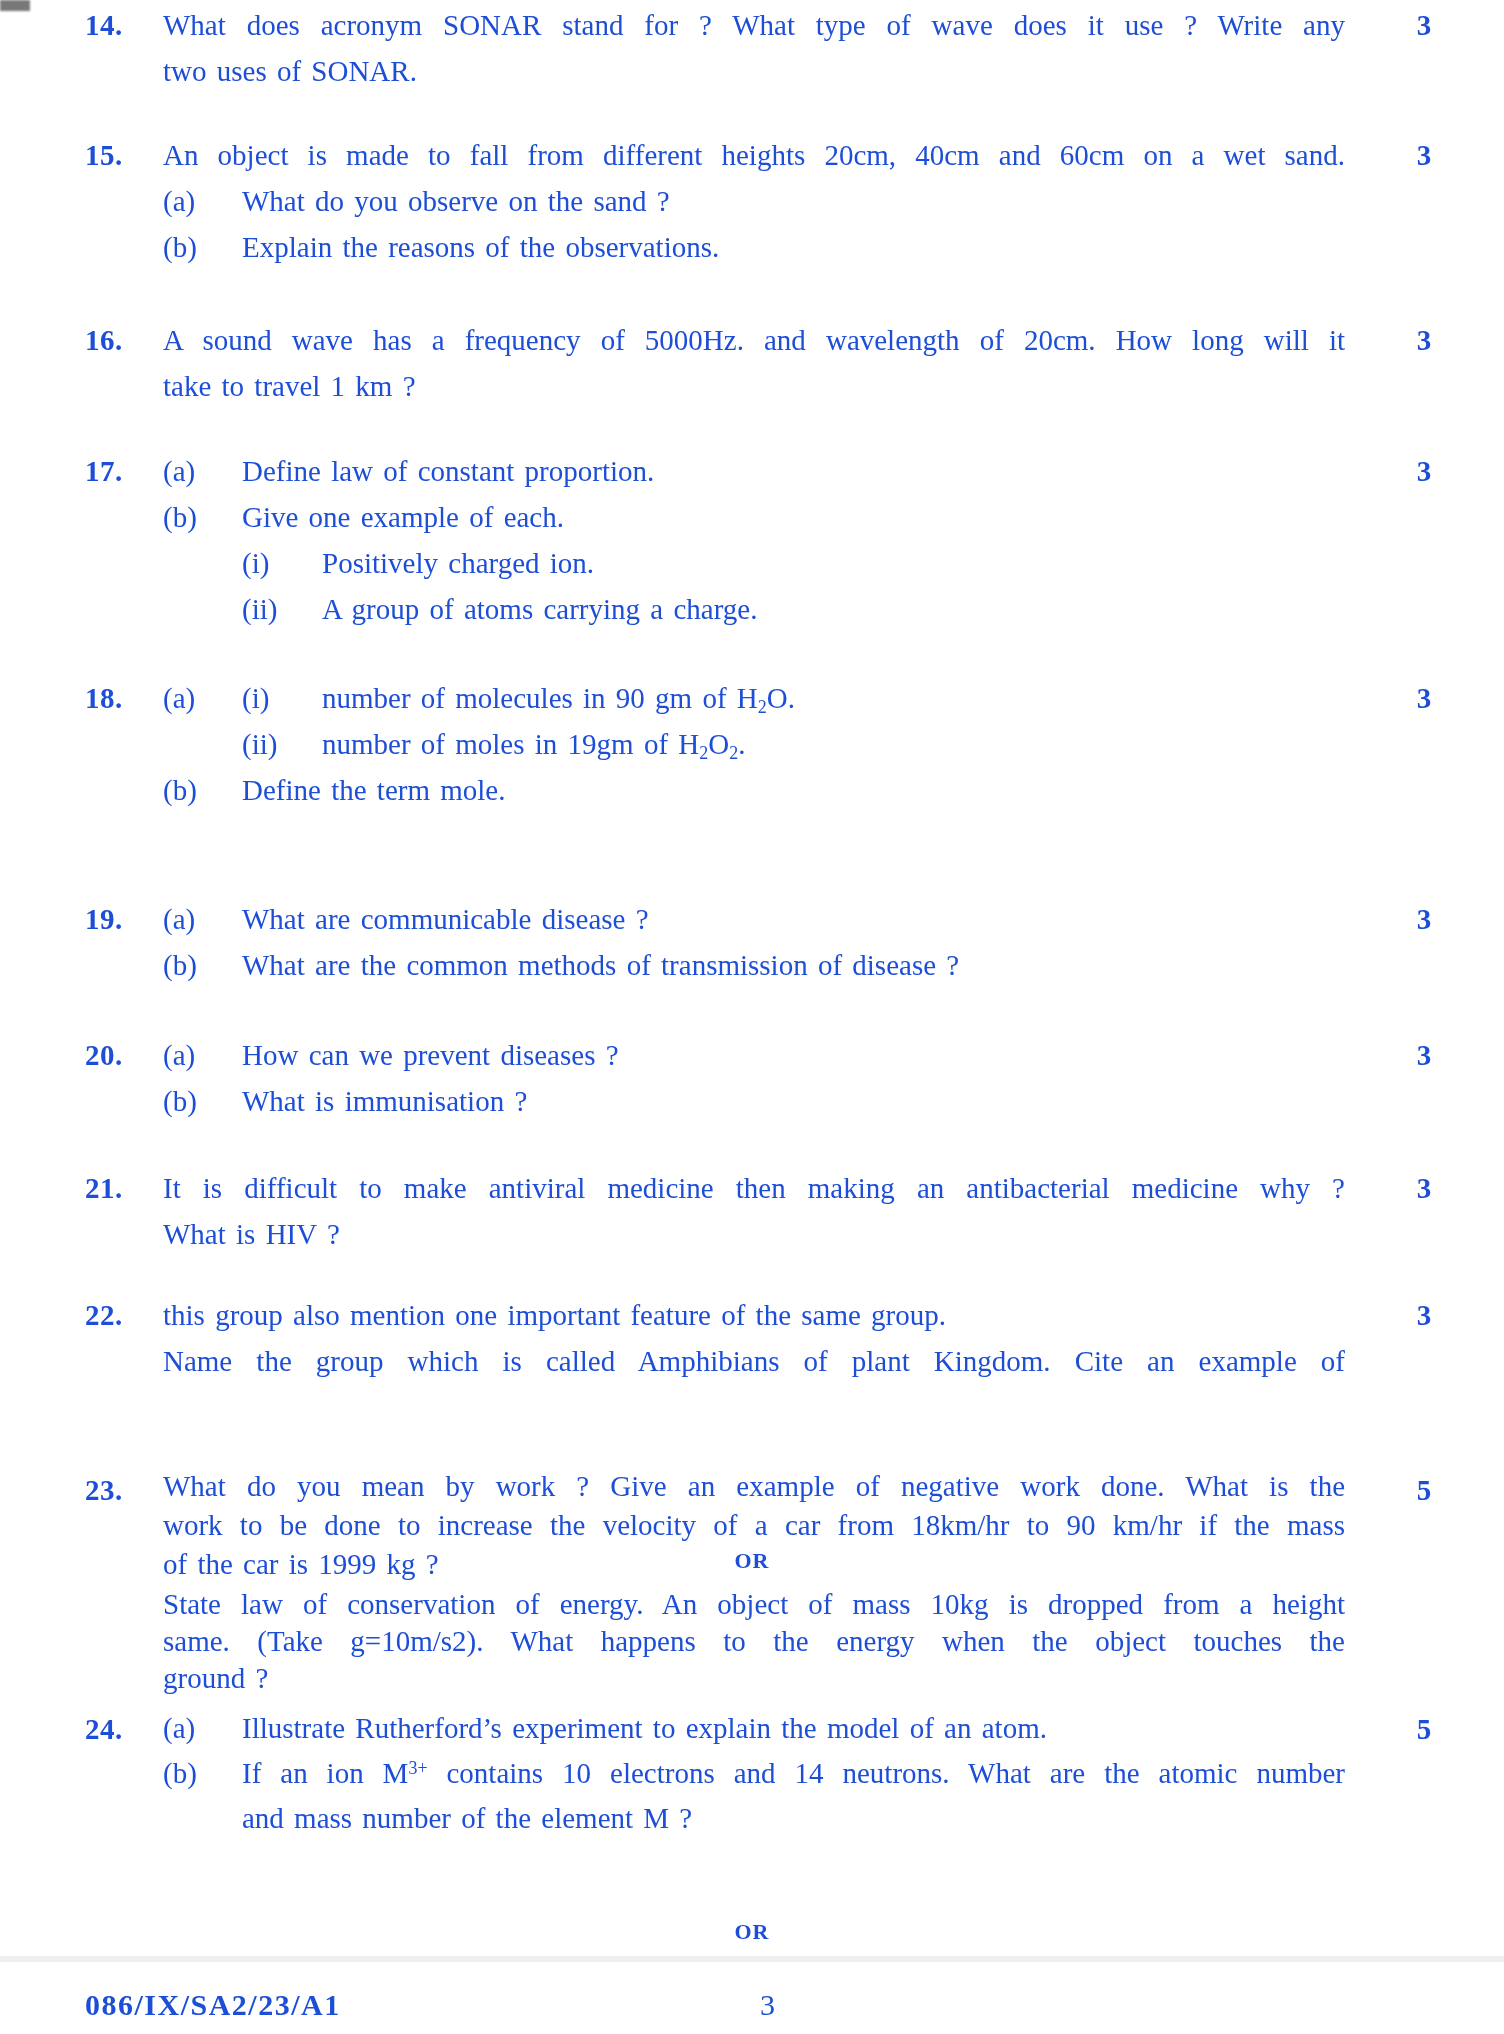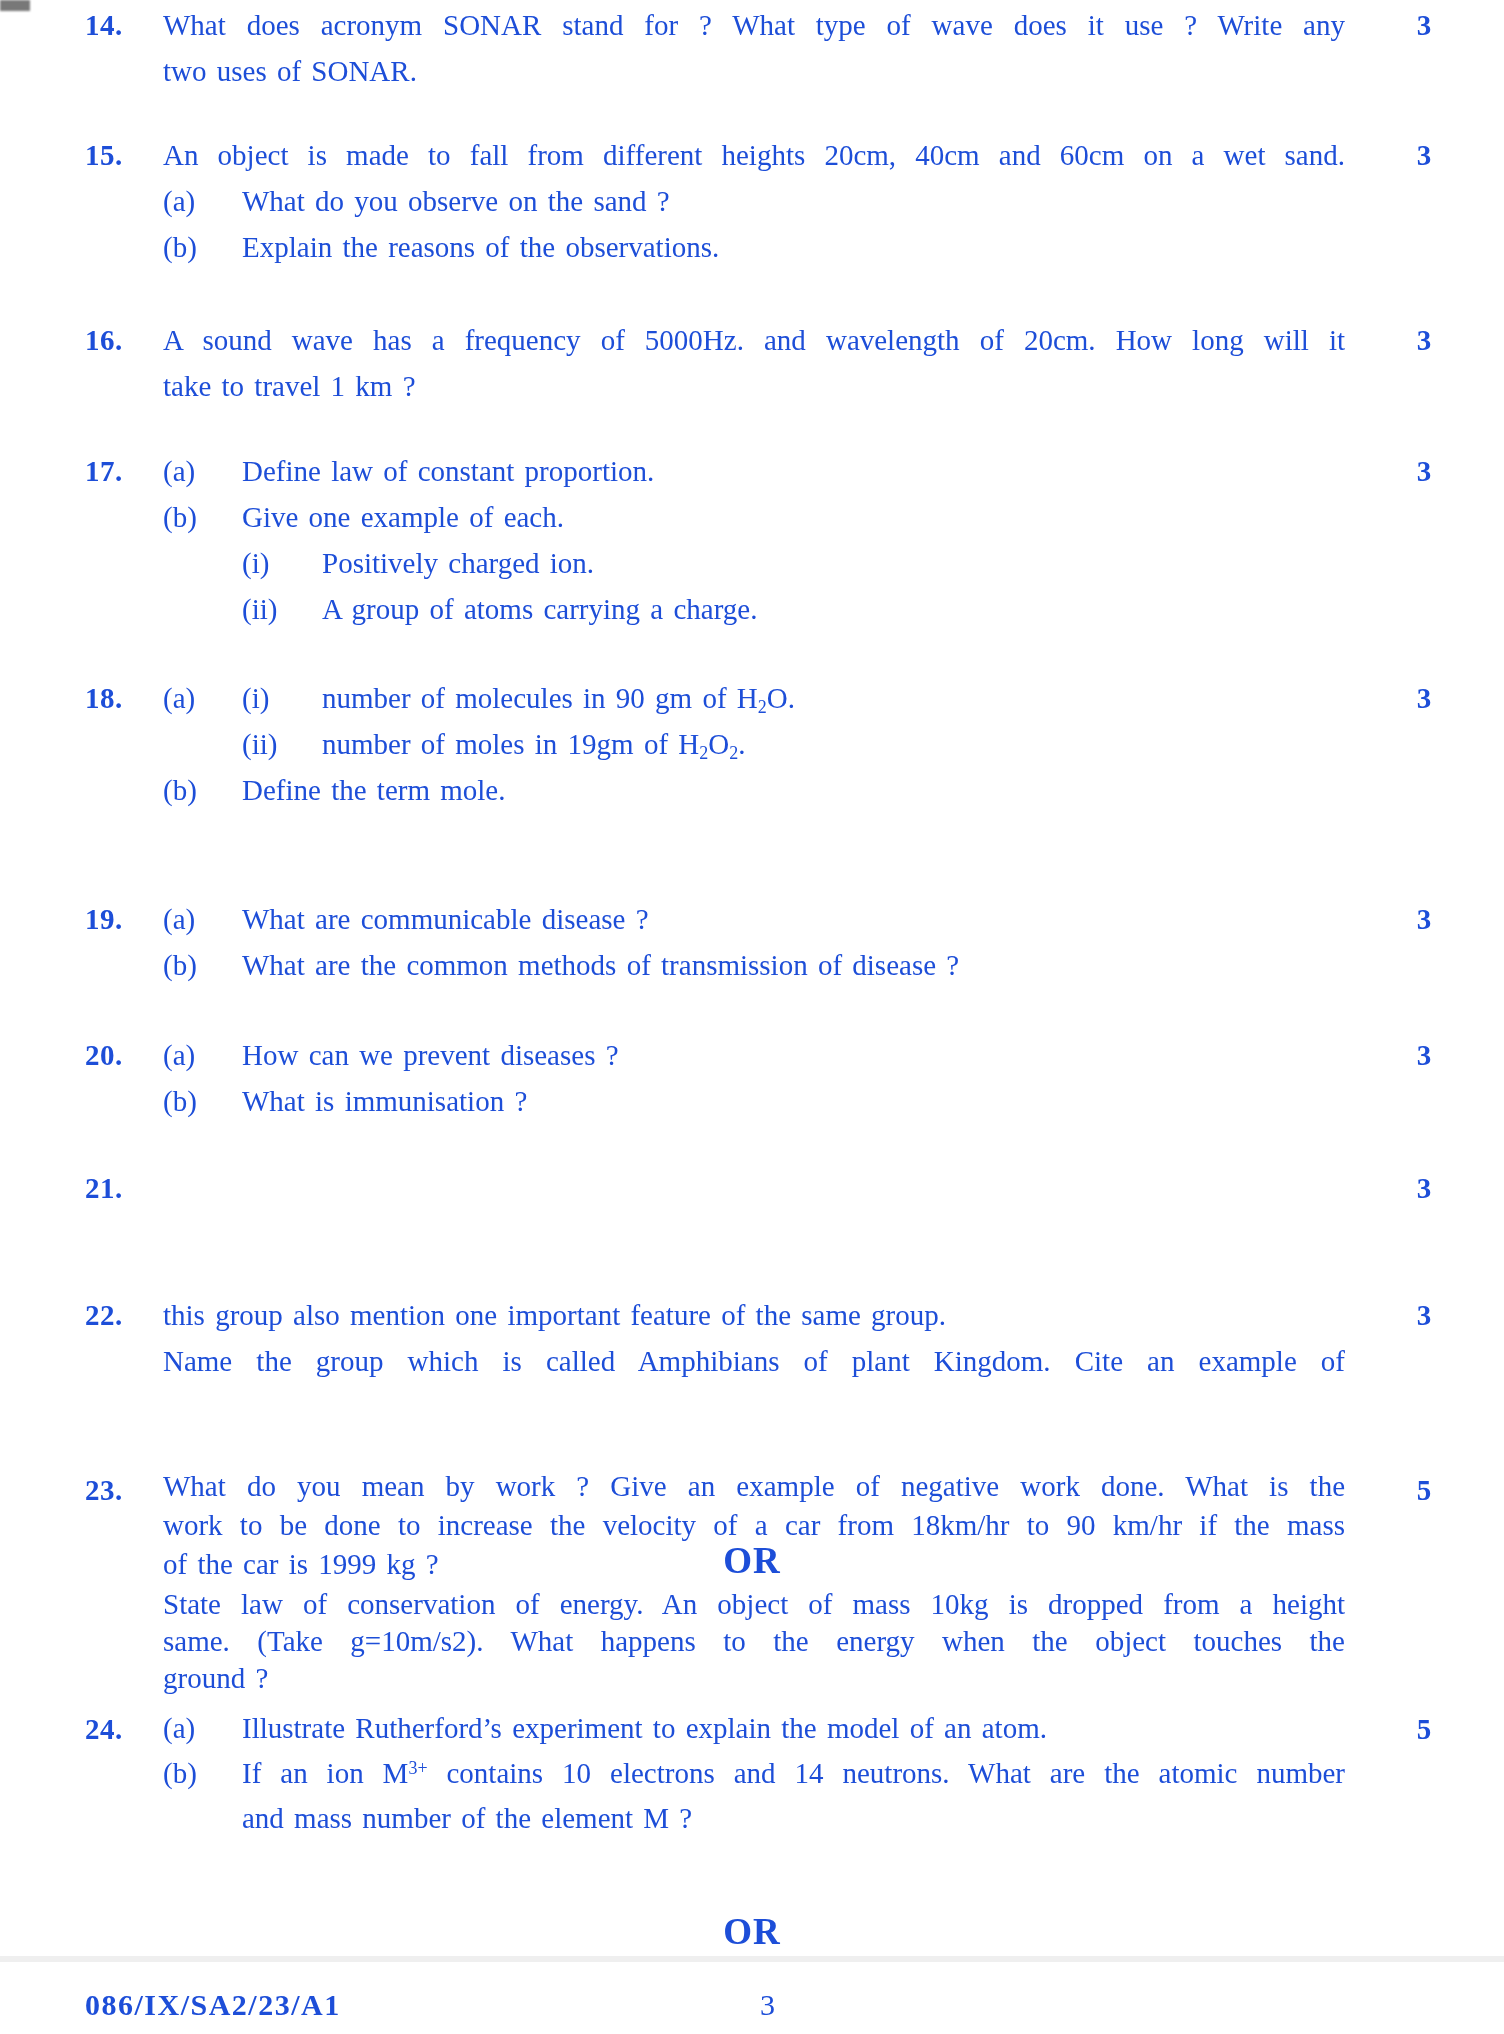--- a/index.html
+++ b/index.html
@@ -41,21 +41,21 @@
   .jl{text-align:justify;text-align-last:justify;}
   .sub{display:flex;align-items:baseline;}
   .slabel{flex:0 0 79px;}
   .stext{flex:1 1 auto;}
   .nest{margin-left:79px;}
   .nlabel{flex:0 0 80px;}
   sub{font-size:.62em;vertical-align:baseline;position:relative;top:.28em;line-height:0;}
   sup{font-size:.62em;vertical-align:baseline;position:relative;top:-.5em;line-height:0;}
   .or{
     position:absolute;left:0;width:1504px;
-    text-align:center;font-weight:bold;font-size:37px;
+    text-align:center;font-weight:bold;font-size:22px;
     letter-spacing:1px;line-height:40px;
   }
   .footer-code{
     position:absolute;left:85px;top:1982px;
     font-weight:bold;font-size:30px;letter-spacing:1.5px;line-height:46px;
   }
   .footer-page{
     position:absolute;left:760px;top:1982px;
     font-size:30px;line-height:46px;
   }
@@ -177,20 +177,24 @@
       <div class="sub">
         <span class="slabel">(b)</span>
         <div class="stext">What is immunisation ?</div>
       </div>
     </div>
   </section>
 
   <section class="q" style="top:1165px">
     <span class="qnum">21.</span>
     <span class="marks">3</span>
+    <div class="content">
+      <div class="line jl">It is difficult to make antiviral medicine then making an antibacterial medicine why ?</div>
+      <div class="line">What is HIV ?</div>
+    </div>
   </section>
 
   <section class="q" style="top:1292px">
     <span class="qnum">22.</span>
     <span class="marks">3</span>
     <div class="content">
       <div class="line">this group also mention one  important feature of the same group.</div>
       <div class="line jl">Name the group which is called Amphibians  of plant Kingdom.  Cite an example of</div>
     </div>
   </section>

